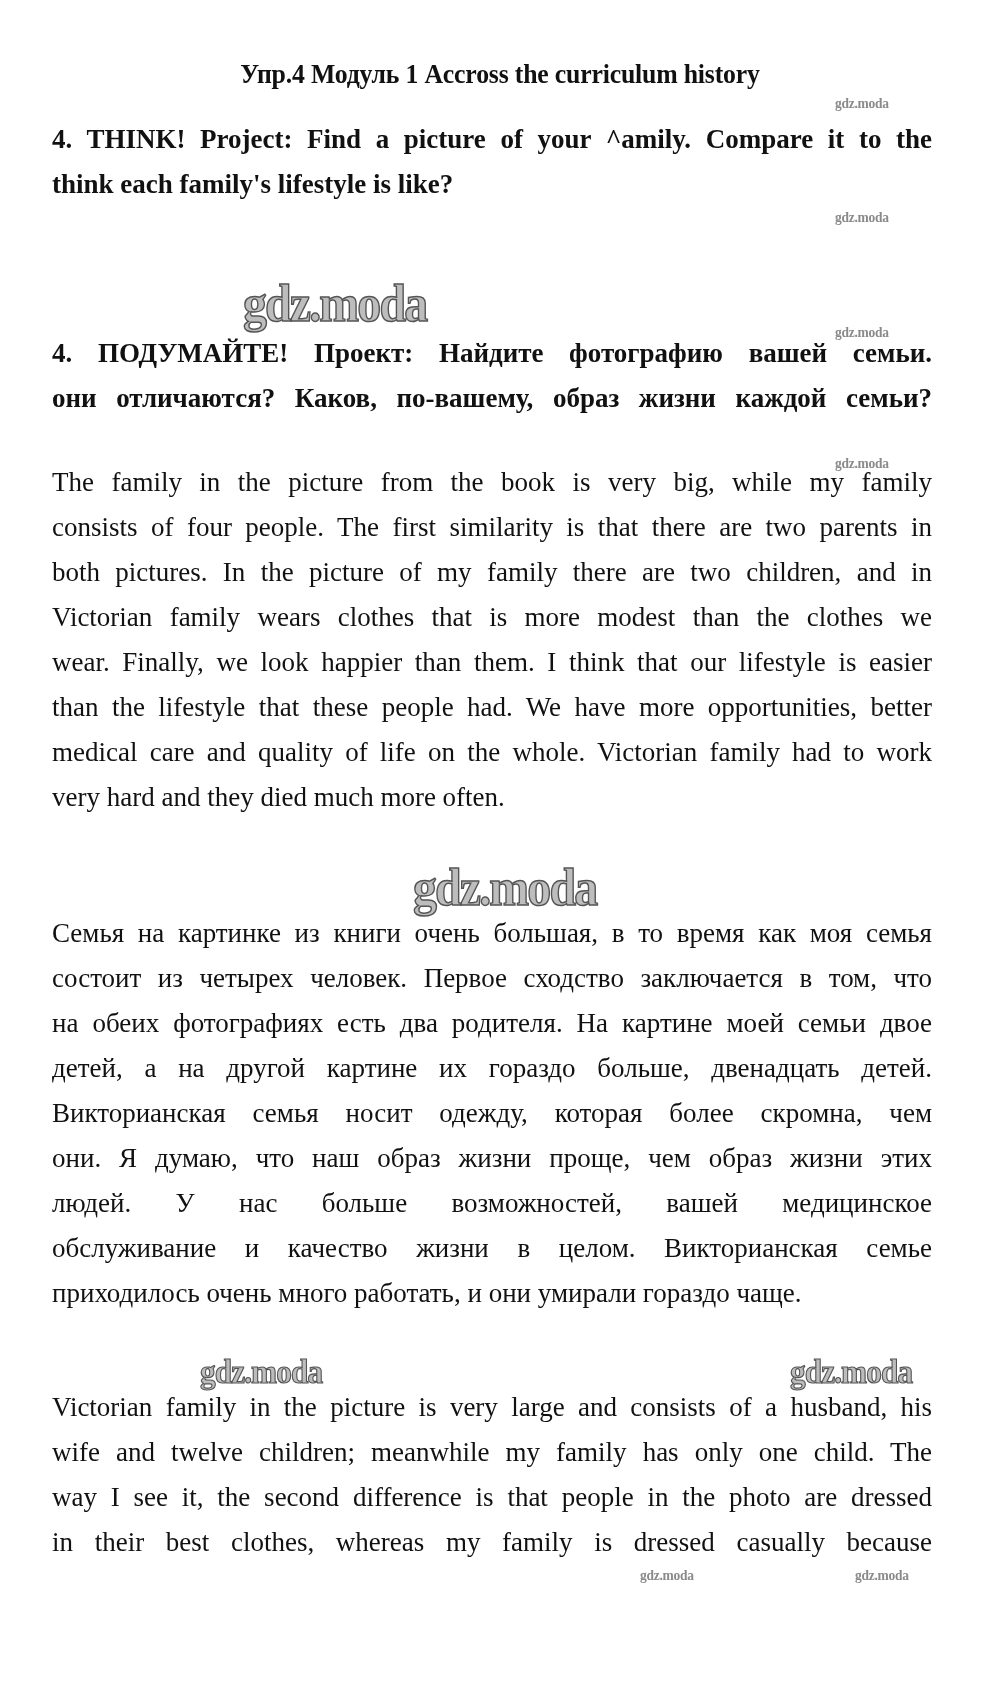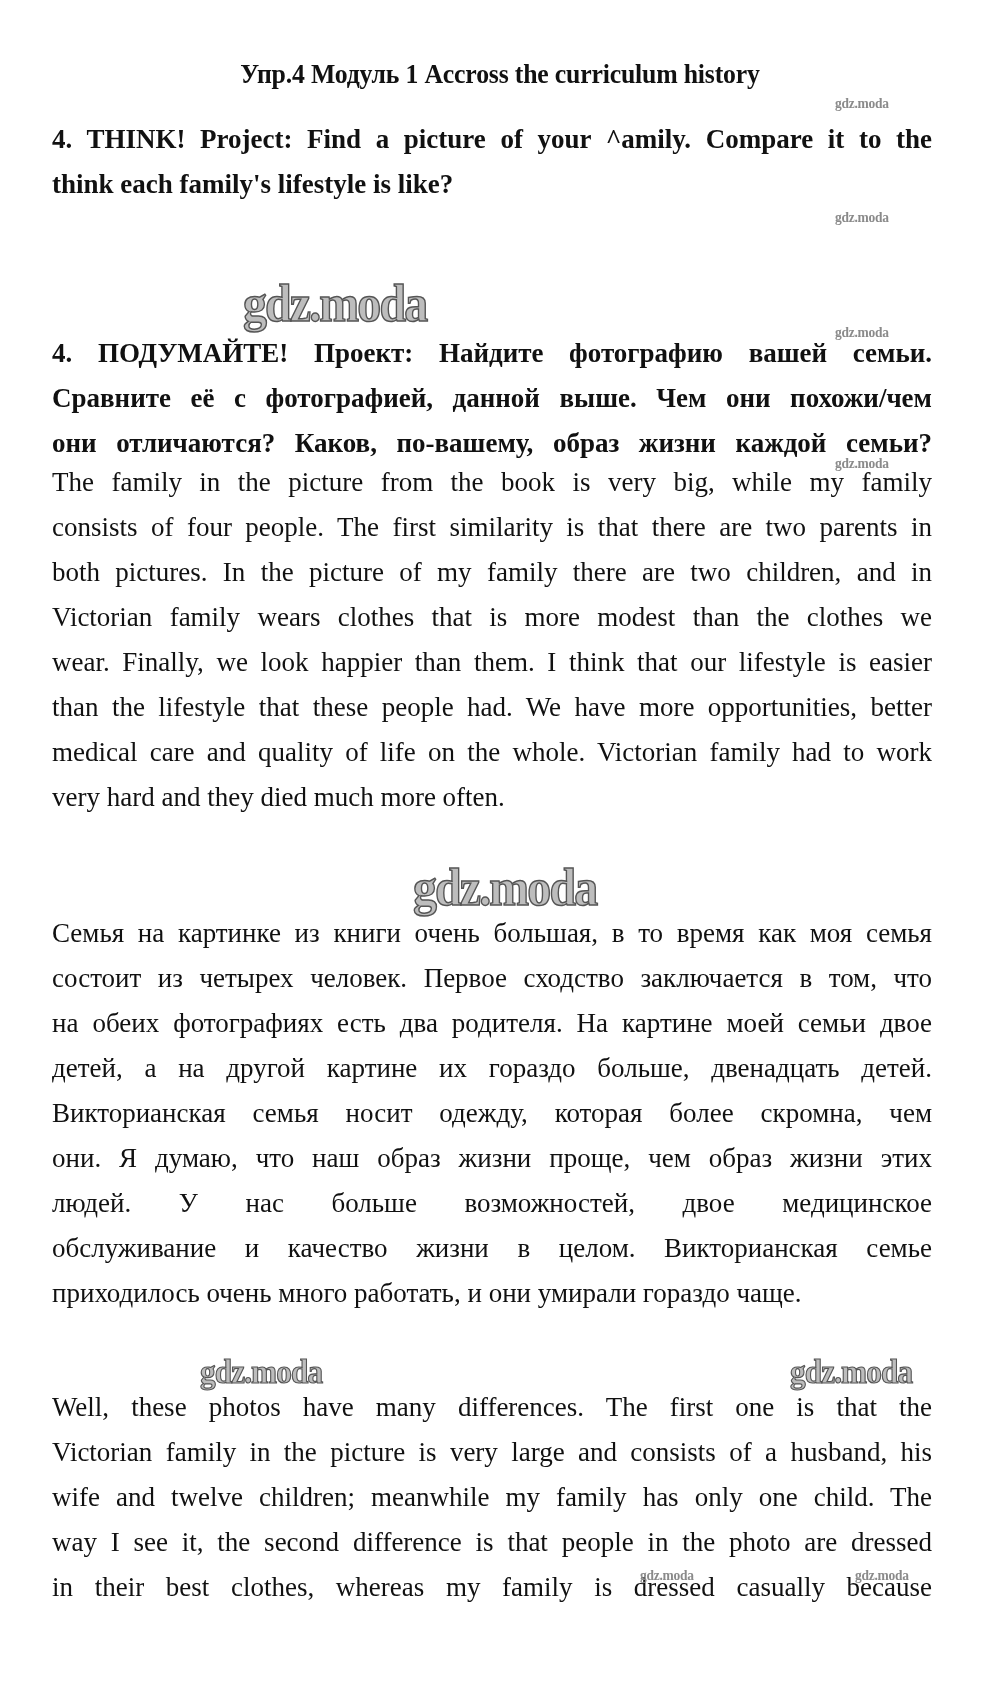--- a/index.html
+++ b/index.html
@@ -90,21 +90,20 @@
 
   <div class="title">Упр.4 Модуль 1 Accross the curriculum history</div>
 
   <div class="block bold-block" style="top:117px;">
     <span class="line">4. THINK! Project: Find a picture of your ^amily. Compare it to the</span>
     <span class="line last">think each family's lifestyle is like?</span>
   </div>
 
   <div class="block bold-block" style="top:331px;">
     <span class="line">4. ПОДУМАЙТЕ! Проект: Найдите фотографию вашей семьи.</span>
-    <span class="line">Сравните её с фотографией, данной выше. Чем они похожи/чем</span>
     <span class="line">они отличаются? Каков, по-вашему, образ жизни каждой семьи?</span>
   </div>
 
   <div class="block plain-block" style="top:460px;">
     <span class="line">The family in the picture from the book is very big, while my family</span>
     <span class="line">consists of four people. The first similarity is that there are two parents in</span>
     <span class="line">both pictures. In the picture of my family there are two children, and in</span>
     <span class="line">Victorian family wears clothes that is more modest than the clothes we</span>
     <span class="line">wear. Finally, we look happier than them. I think that our lifestyle is easier</span>
     <span class="line">than the lifestyle that these people had. We have more opportunities, better</span>
@@ -112,27 +111,26 @@
     <span class="line last">very hard and they died much more often.</span>
   </div>
 
   <div class="block plain-block" style="top:911px;">
     <span class="line">Семья на картинке из книги очень большая, в то время как моя семья</span>
     <span class="line">состоит из четырех человек. Первое сходство заключается в том, что</span>
     <span class="line">на обеих фотографиях есть два родителя. На картине моей семьи двое</span>
     <span class="line">детей, а на другой картине их гораздо больше, двенадцать детей.</span>
     <span class="line">Викторианская семья носит одежду, которая более скромна, чем</span>
     <span class="line">они. Я думаю, что наш образ жизни проще, чем образ жизни этих</span>
-    <span class="line">людей. У нас больше возможностей, двое медицинское</span>
+    <span class="line">людей. У нас больше возможностей, вашей медицинское</span>
     <span class="line">обслуживание и качество жизни в целом. Викторианская семье</span>
     <span class="line last">приходилось очень много работать, и они умирали гораздо чаще.</span>
   </div>
 
   <div class="block plain-block" style="top:1385px;">
-    <span class="line">Well, these photos have many differences. The first one is that the</span>
     <span class="line">Victorian family in the picture is very large and consists of a husband, his</span>
     <span class="line">wife and twelve children; meanwhile my family has only one child. The</span>
     <span class="line">way I see it, the second difference is that people in the photo are dressed</span>
     <span class="line">in their best clothes, whereas my family is dressed casually because</span>
   </div>
 
   <div class="wm-small" style="left:835px; top:95px;">gdz.moda</div>
   <div class="wm-small" style="left:835px; top:209px;">gdz.moda</div>
   <div class="wm-small" style="left:835px; top:324px;">gdz.moda</div>
   <div class="wm-small" style="left:835px; top:455px;">gdz.moda</div>

